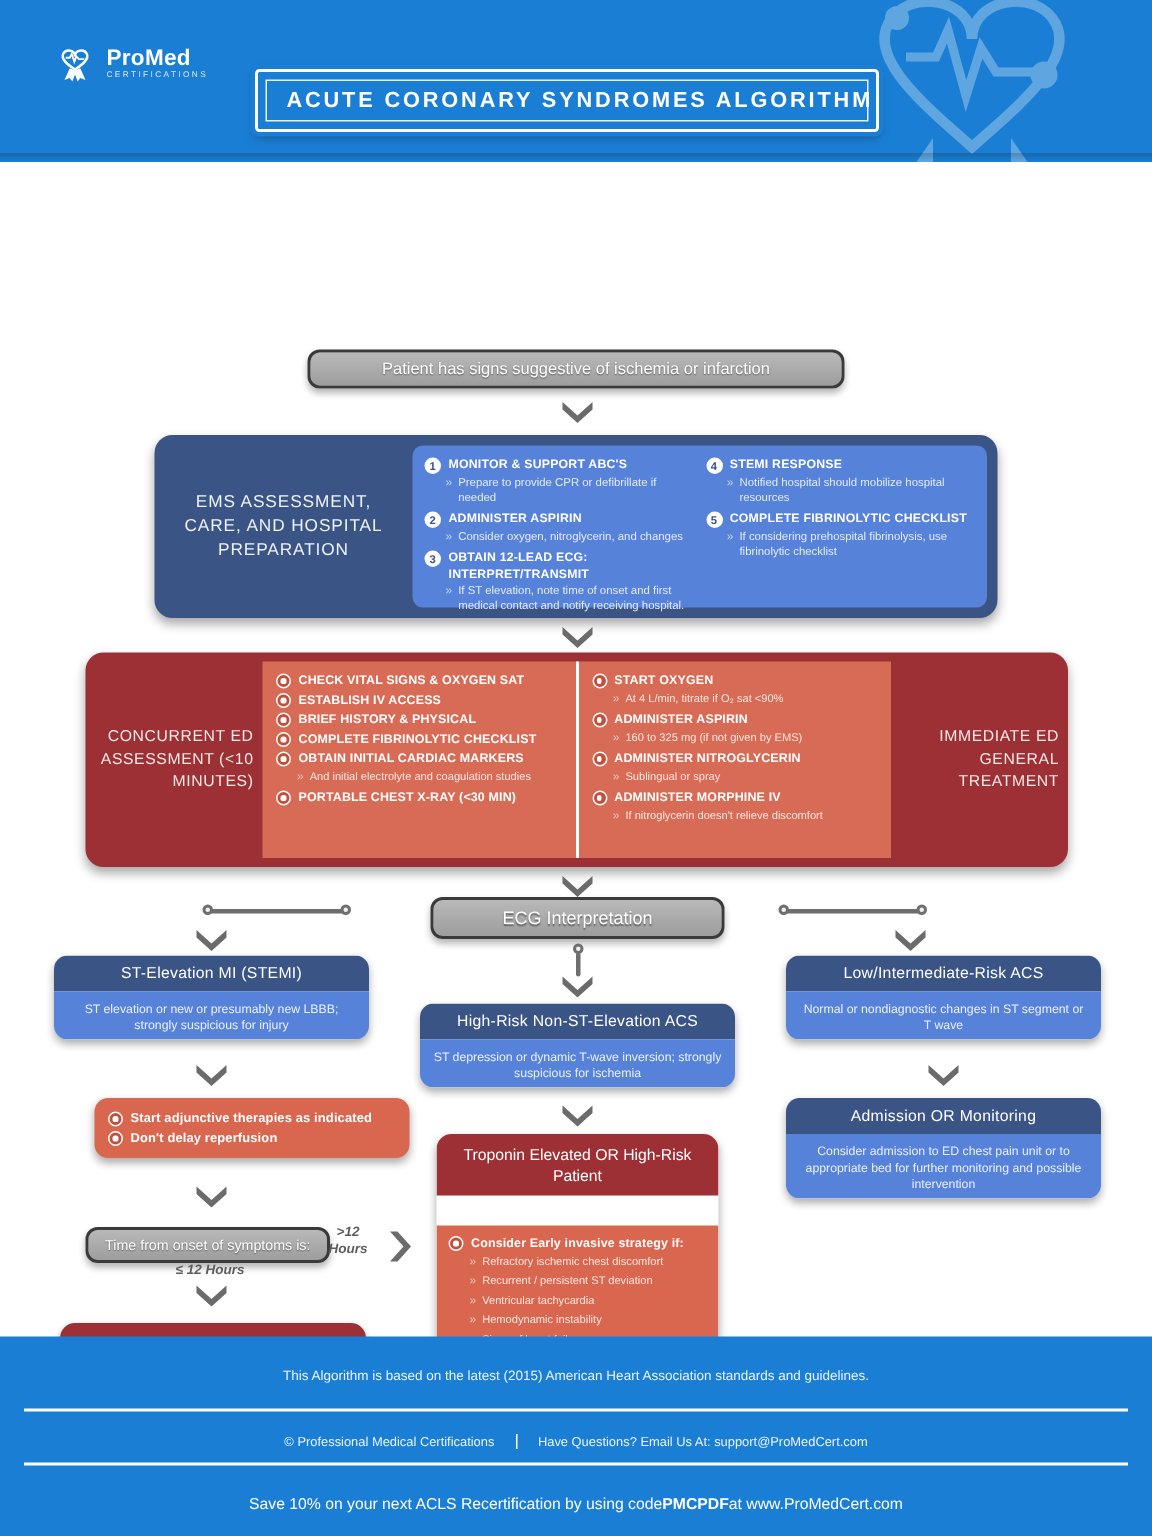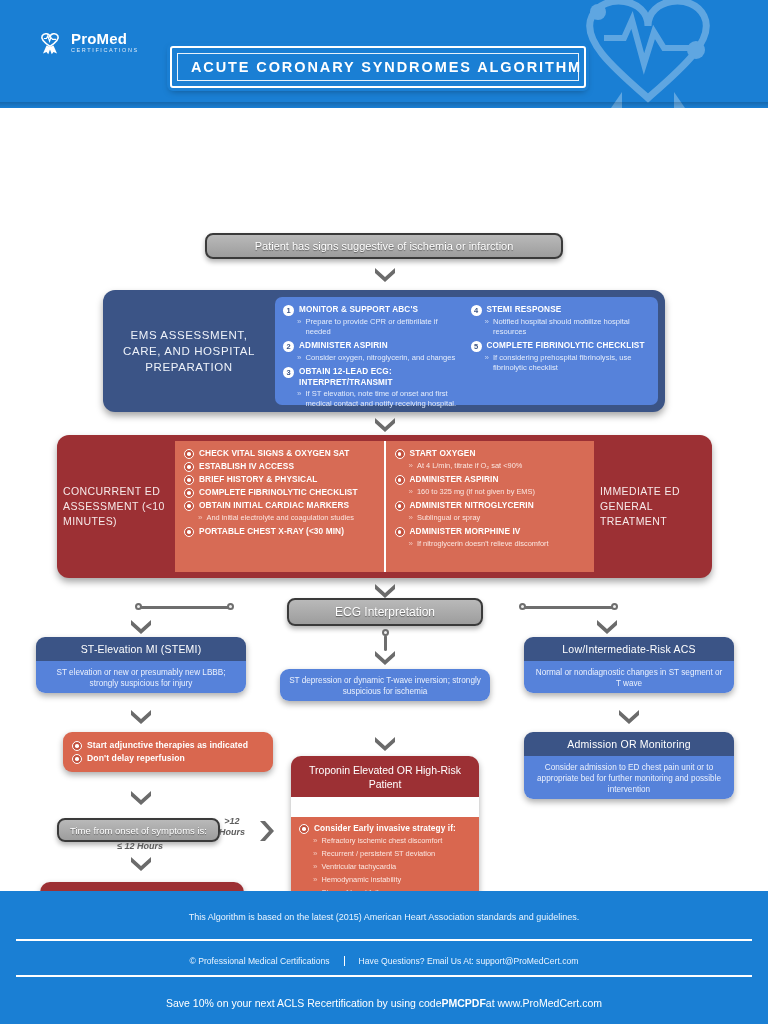--- a/index.html
+++ b/index.html
@@ -87,21 +87,21 @@
   .numtext { color:#ffffff; font-size:8.2px; font-weight:bold; letter-spacing:.15px; line-height:11px; }
   .subline { display:flex; align-items:flex-start; gap:4px; margin:1px 0 3px 14px; }
   .dchev { flex:none; color:#c5d6f5; font-size:8px; line-height:10px; }
   .subtext { color:#e4ecfb; font-size:7.6px; line-height:10px; }
 
   
   .conc { left:57px; top:327px; width:655px; height:143px;
           background:#9c3034; border-radius:12px; display:flex; overflow:hidden;
           box-shadow: 0 4px 7px rgba(0,0,0,.35); }
   .conc-side { width:118px; display:flex; align-items:center; justify-content:center;
-               text-align:left; color:#f6e9e9; font-size:10.5px; line-height:15px;
+               text-align:right; color:#f6e9e9; font-size:10.5px; line-height:15px;
                letter-spacing:.4px; padding:0 6px; }
   .conc-mid { flex:1; background:#d76b55; margin:6px 0; display:flex; }
   .conc-col { flex:1; padding:7px 6px 5px 9px; }
   .conc-col.first { border-right:2px solid #ffffff; }
 
   .bline { display:flex; align-items:flex-start; gap:5px; margin-bottom:2px; }
   .bdot { flex:none; width:10px; height:10px; border-radius:50%;
           border:1.8px solid #ffffff; background:#c2503c; margin-top:1px;
           display:flex; align-items:center; justify-content:center; }
   .bdot i { width:3.5px; height:3.5px; border-radius:50%; background:#fff; display:block; }
@@ -461,20 +461,21 @@
           <span class="btext">Door-to-needle fibrinolysis)</span>
           </div>
         <div class="rsub" style="margin-bottom:0;">
             <span class="dchev">»</span>
           <span class="rsubtext">Goal: 30 Minutes</span>
           </div>
       </div>
     </div>
 
     <div class="card abs" style="left:280px; top:561px; width:210px;">
+      <div class="card-head">High-Risk Non-ST-Elevation ACS</div>
       <div class="card-body">ST depression or dynamic T-wave inversion; strongly suspicious for ischemia</div>
     </div>
     <div class="chev" style="left:374px; top:627px;">
       <svg width="22" height="16" viewBox="0 0 22 16">
           <path d="M1 2 L11 11 L21 2 L21 7 L11 16 L1 7 Z" fill="#6b6b6b"></path>
         </svg>
     </div>
 
     <div class="rcard abs" style="left:291px; top:648px; width:188px;">
       <div class="rcard-head">Troponin Elevated OR High-Risk Patient</div>

